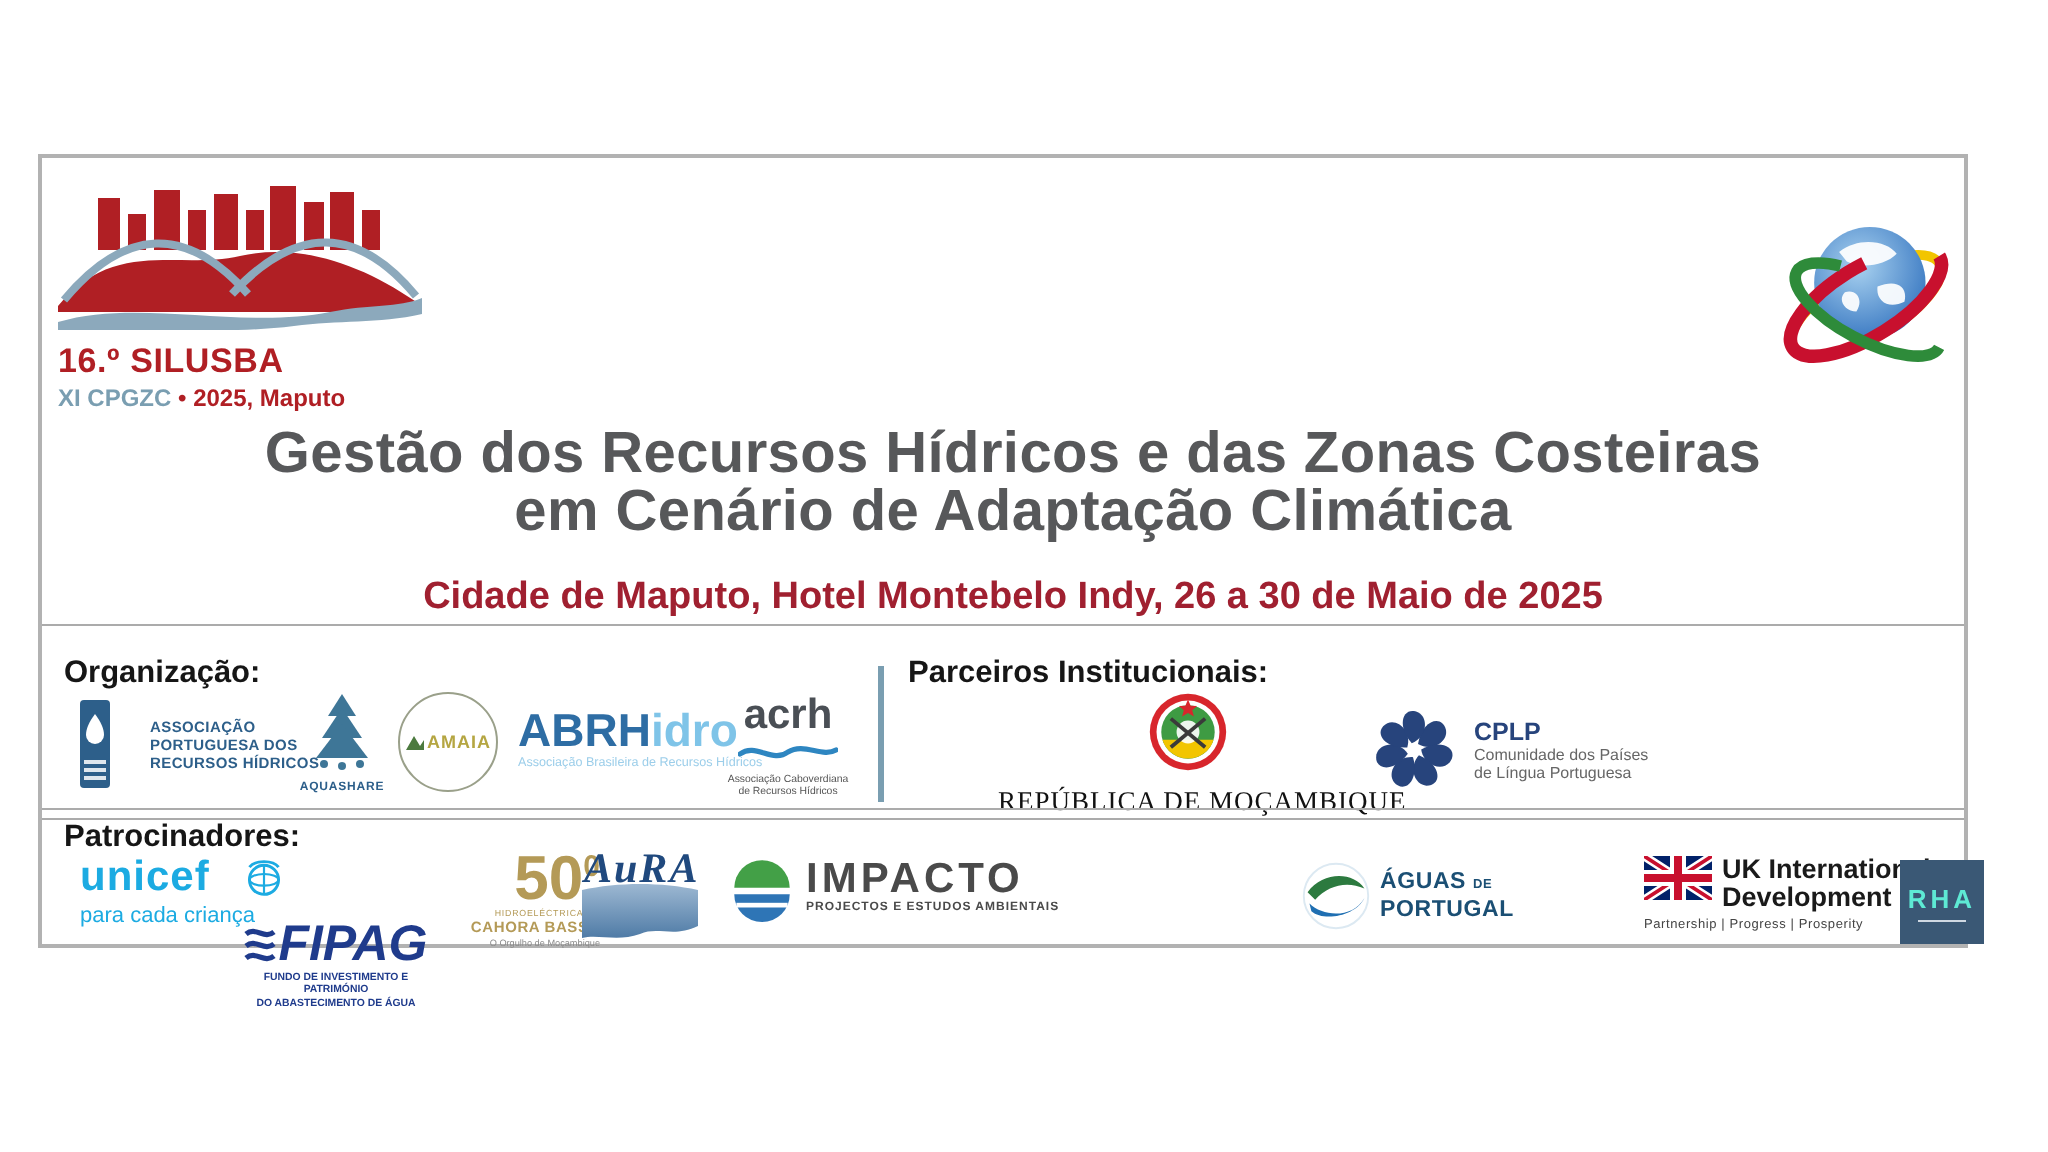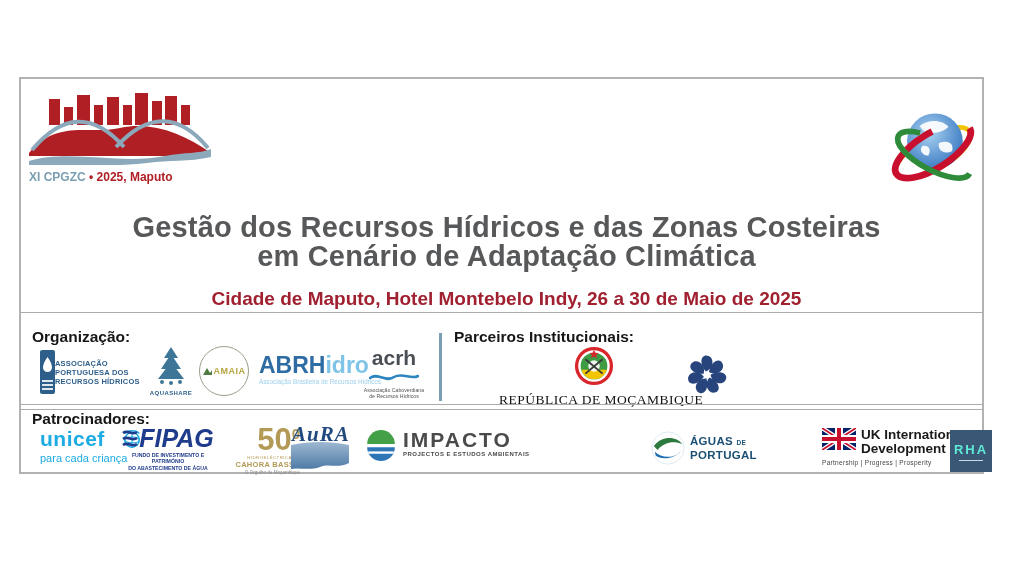--- a/index.html
+++ b/index.html
@@ -28,21 +28,21 @@
               font-weight:bold;color:#57585A;letter-spacing:.2px;}
   .location{left:10px;right:0;top:209px;text-align:center;font-size:19px;
             font-weight:bold;color:#A02030;}
 
   .rule{left:0;right:0;height:1px;background:#ababab;}
 
   
   .sec-label{font-size:15.5px;font-weight:600;color:#161616;}
   .vdiv{left:418px;top:254px;width:3px;height:68px;background:#7A9EB1;}
 
-  .aprh{left:19px;top:271px;display:flex;align-items:center;gap:0;}
+  .aprh{left:19px;top:271px;display:flex;align-items:center;gap:20px;}
   .aprh-text{font-size:7.5px;line-height:9px;font-weight:bold;color:#2D5F8A;letter-spacing:.2px;}
 
   .aquashare{left:128px;top:268px;width:44px;text-align:center;}
   .aqua-name{font-size:6px;font-weight:bold;color:#2D5F8A;letter-spacing:.4px;margin-top:1px;}
 
   .amaia{left:178px;top:267px;width:50px;height:50px;border:1.5px solid #9aa08a;border-radius:50%;
          box-sizing:border-box;display:flex;align-items:center;justify-content:center;gap:2px;}
   .amaia-name{font-size:9px;font-weight:bold;color:#B5A642;letter-spacing:.5px;}
 
   .abrhidro{left:238px;top:274px;width:100px;text-align:center;}
@@ -65,21 +65,21 @@
   .cplp-sub{font-size:8px;line-height:9.5px;color:#666;}
 
   
   .sp-label{left:11px;top:331px;}
   .unicef{left:19px;top:349px;width:126px;}
   .unicef-row{display:flex;align-items:center;gap:17px;}
   .unicef-name{font-size:21px;line-height:21px;color:#1CABE2;font-weight:600;letter-spacing:.5px;}
   .unicef-tag{font-size:11px;color:#1CABE2;margin-top:3px;}
 
   .fipag{left:94px;top:347px;width:106px;text-align:center;}
-  .fipag-row{display:flex;align-items:center;justify-content:center;gap:1px;}
+  .fipag-row{display:flex;align-items:center;justify-content:center;gap:1px;margin-top:34px;}
   .fipag-name{font-size:25px;line-height:25px;font-weight:bold;font-style:italic;color:#1F3B8C;}
   .fipag-sub{font-size:5.2px;line-height:6px;font-weight:bold;color:#1F3B8C;margin-top:1px;}
 
   .cb50{left:207px;top:341px;width:72px;text-align:right;}
   .cb-num{font-size:31px;line-height:28px;font-weight:bold;color:#B49A57;}
   .cb-num sup{font-size:15px;}
   .cb-s1{font-size:4.4px;color:#B49A57;letter-spacing:.4px;margin-top:1px;}
   .cb-s2{font-size:7.5px;font-weight:bold;color:#B49A57;letter-spacing:.3px;}
   .cb-s3{font-size:4.6px;color:#8a8a8a;margin-top:1px;}
 
@@ -133,20 +133,21 @@
           <rect x="106" y="2" width="13" height="32"></rect>
             <rect x="123" y="10" width="10" height="24"></rect>
           <rect x="136" y="5" width="12" height="29"></rect>
             <rect x="152" y="14" width="9" height="20"></rect>
           <path d="M0,62 C28,28 60,44 91,37 C122,30 154,42 182,62 L182,65 L0,65 Z"></path>
         </g>
         <path fill="none" stroke="#8CA9BC" stroke-width="4" d="M3,59 Q49,4 95,56"></path>
         <path fill="none" stroke="#8CA9BC" stroke-width="4" d="M87,56 Q135,4 179,57"></path>
         <path fill="#8CA9BC" d="M0,70 C40,58 92,74 136,65 C156,61 170,63 182,58 L182,66 C160,71 140,69 118,72 C78,77 38,71 0,77 Z"></path>
       </svg>
+      <div class="sil-title">16.º SILUSBA</div>
       <div class="sil-sub">
         <span class="blue">XI CPGZC</span>
         <span class="red">•</span>
         <span class="red">2025, Maputo</span>
       </div>
     </div>
 
 
     <div class="abs globe">
       <svg width="96" height="104" viewBox="0 0 100 108">
@@ -251,20 +252,25 @@
         <g fill="#27447C" transform="translate(22,22)">
           <path d="M2,-3 C4,-15 14,-18 16,-10 C17,-4 9,1 2,-3 Z"></path>
           <path d="M2,-3 C4,-15 14,-18 16,-10 C17,-4 9,1 2,-3 Z" transform="rotate(51.4)"></path>
           <path d="M2,-3 C4,-15 14,-18 16,-10 C17,-4 9,1 2,-3 Z" transform="rotate(102.9)"></path>
           <path d="M2,-3 C4,-15 14,-18 16,-10 C17,-4 9,1 2,-3 Z" transform="rotate(154.3)"></path>
           <path d="M2,-3 C4,-15 14,-18 16,-10 C17,-4 9,1 2,-3 Z" transform="rotate(205.7)"></path>
           <path d="M2,-3 C4,-15 14,-18 16,-10 C17,-4 9,1 2,-3 Z" transform="rotate(257.1)"></path>
           <path d="M2,-3 C4,-15 14,-18 16,-10 C17,-4 9,1 2,-3 Z" transform="rotate(308.6)"></path>
         </g>
       </svg>
+      <div>
+        <div class="cplp-name">CPLP</div>
+        <div class="cplp-sub">Comunidade dos Países</div>
+        <div class="cplp-sub">de Língua Portuguesa</div>
+      </div>
     </div>
 
     <div class="abs rule" style="top:325px;"></div>
     <div class="abs rule" style="top:330px;"></div>
 
     <div class="abs sec-label sp-label">Patrocinadores:</div>
 
     <div class="abs unicef">
       <div class="unicef-row">
         <span class="unicef-name">unicef</span>

